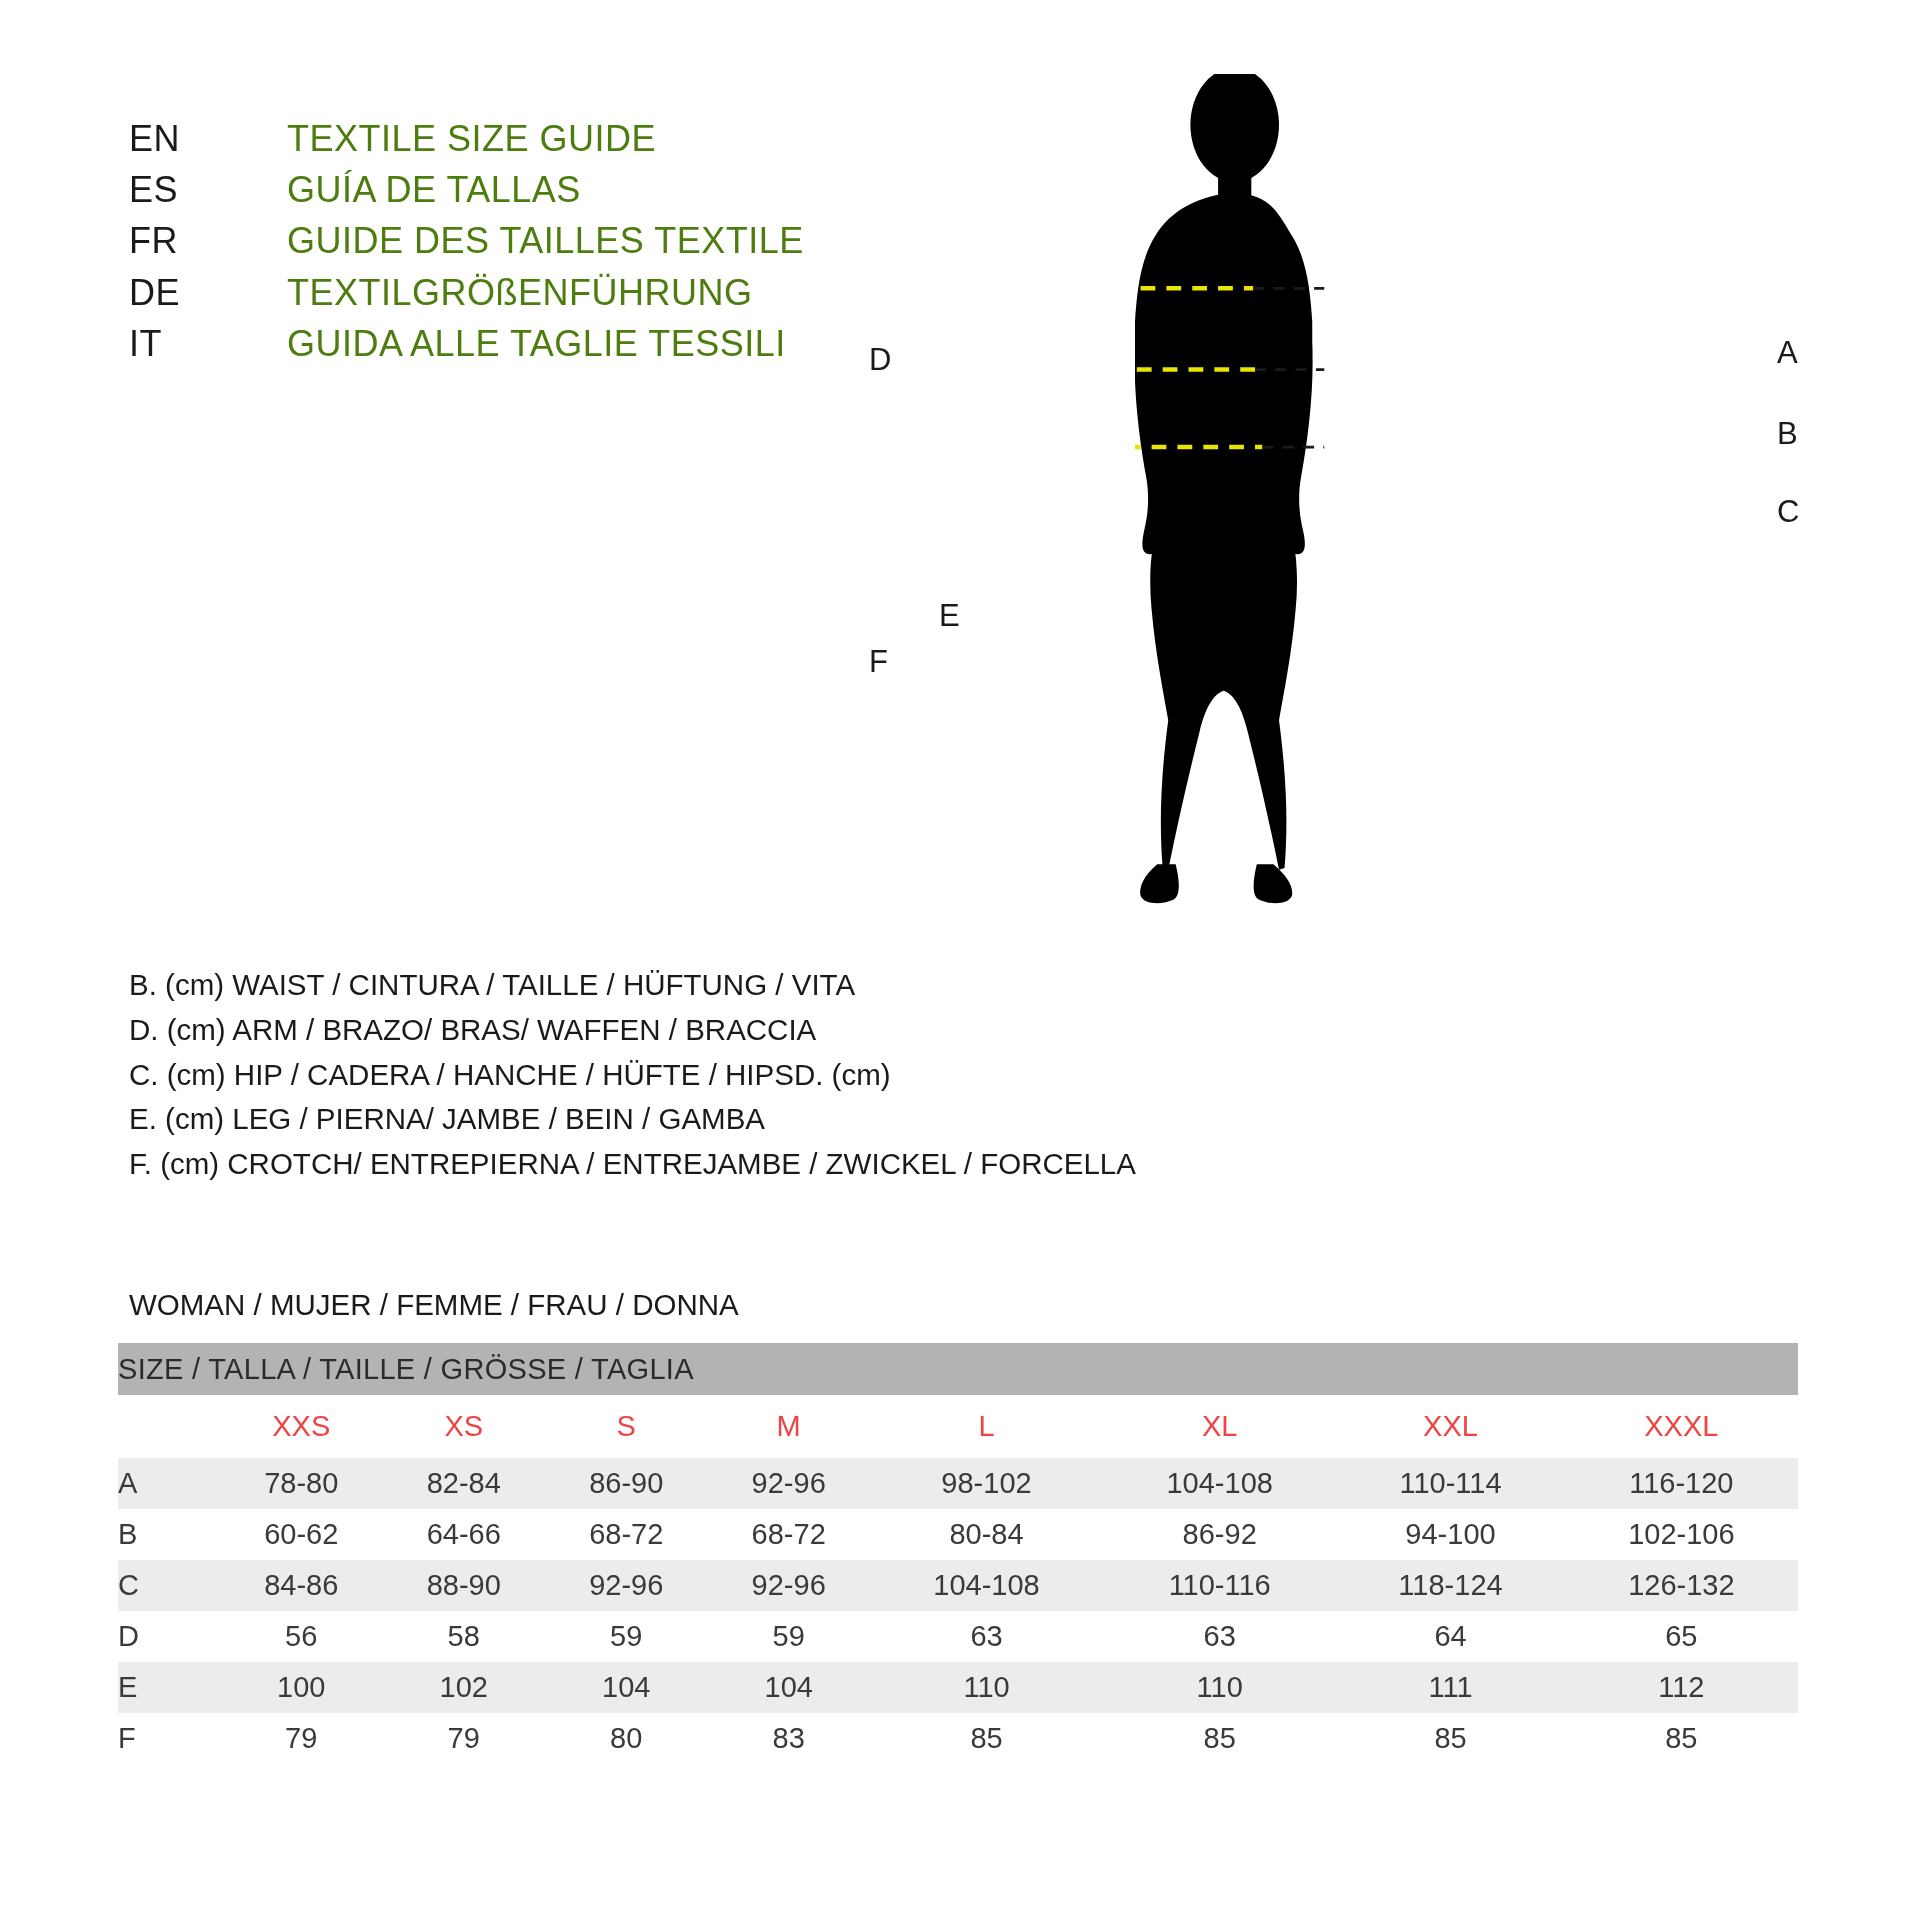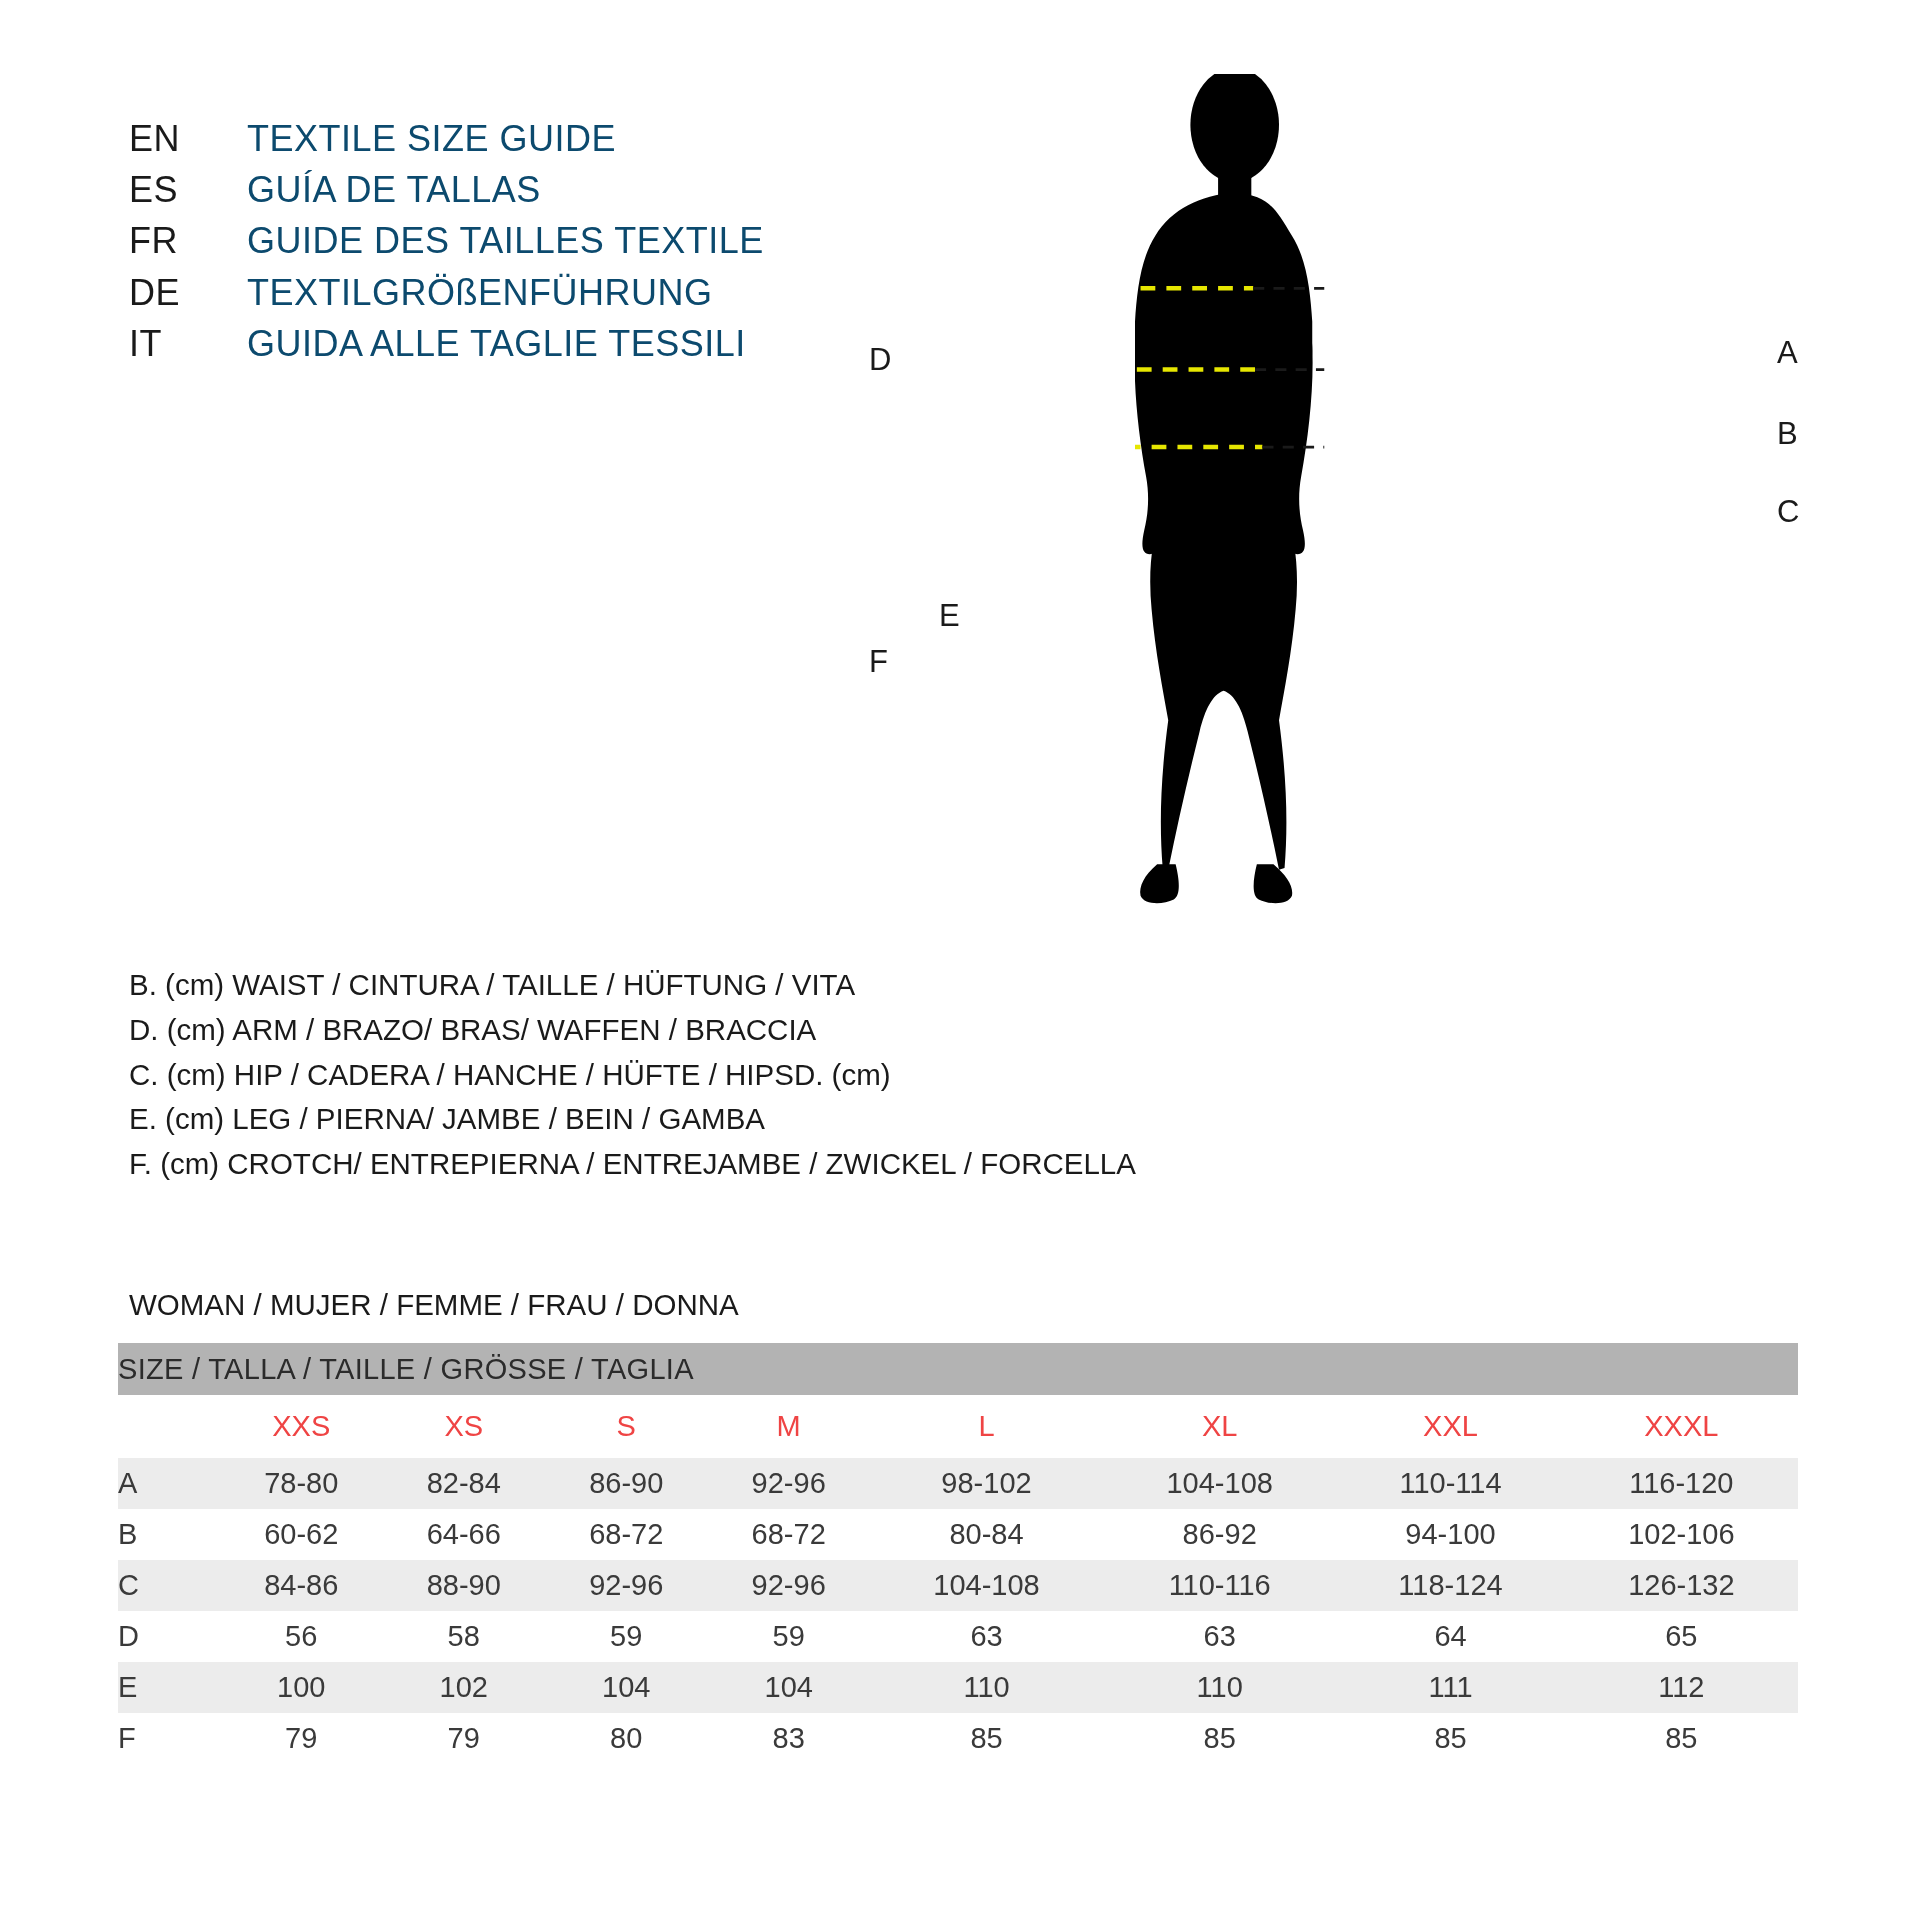--- a/index.html
+++ b/index.html
@@ -20,32 +20,33 @@
   #title-block {
     position: absolute;
     left: 129px;
     top: 118px;
     width: 757px;
   }
   .title-row {
     display: flex;
     align-items: baseline;
     margin-bottom: 9.2px;
+    gap: 40px;
   }
   .title-lang {
     width: 118px;
     flex: 0 0 118px;
     font-size: 36px;
     letter-spacing: 0.5px;
     color: #1a1a1a;
   }
   .title-text {
     font-size: 36px;
     letter-spacing: 0.5px;
-    color: #0c4a6e;
+    color: #4d7c0f;
     white-space: nowrap;
   }
 
   
   #legend-block {
     position: absolute;
     left: 129px;
     top: 963px;
     width: 1089px;
   }

